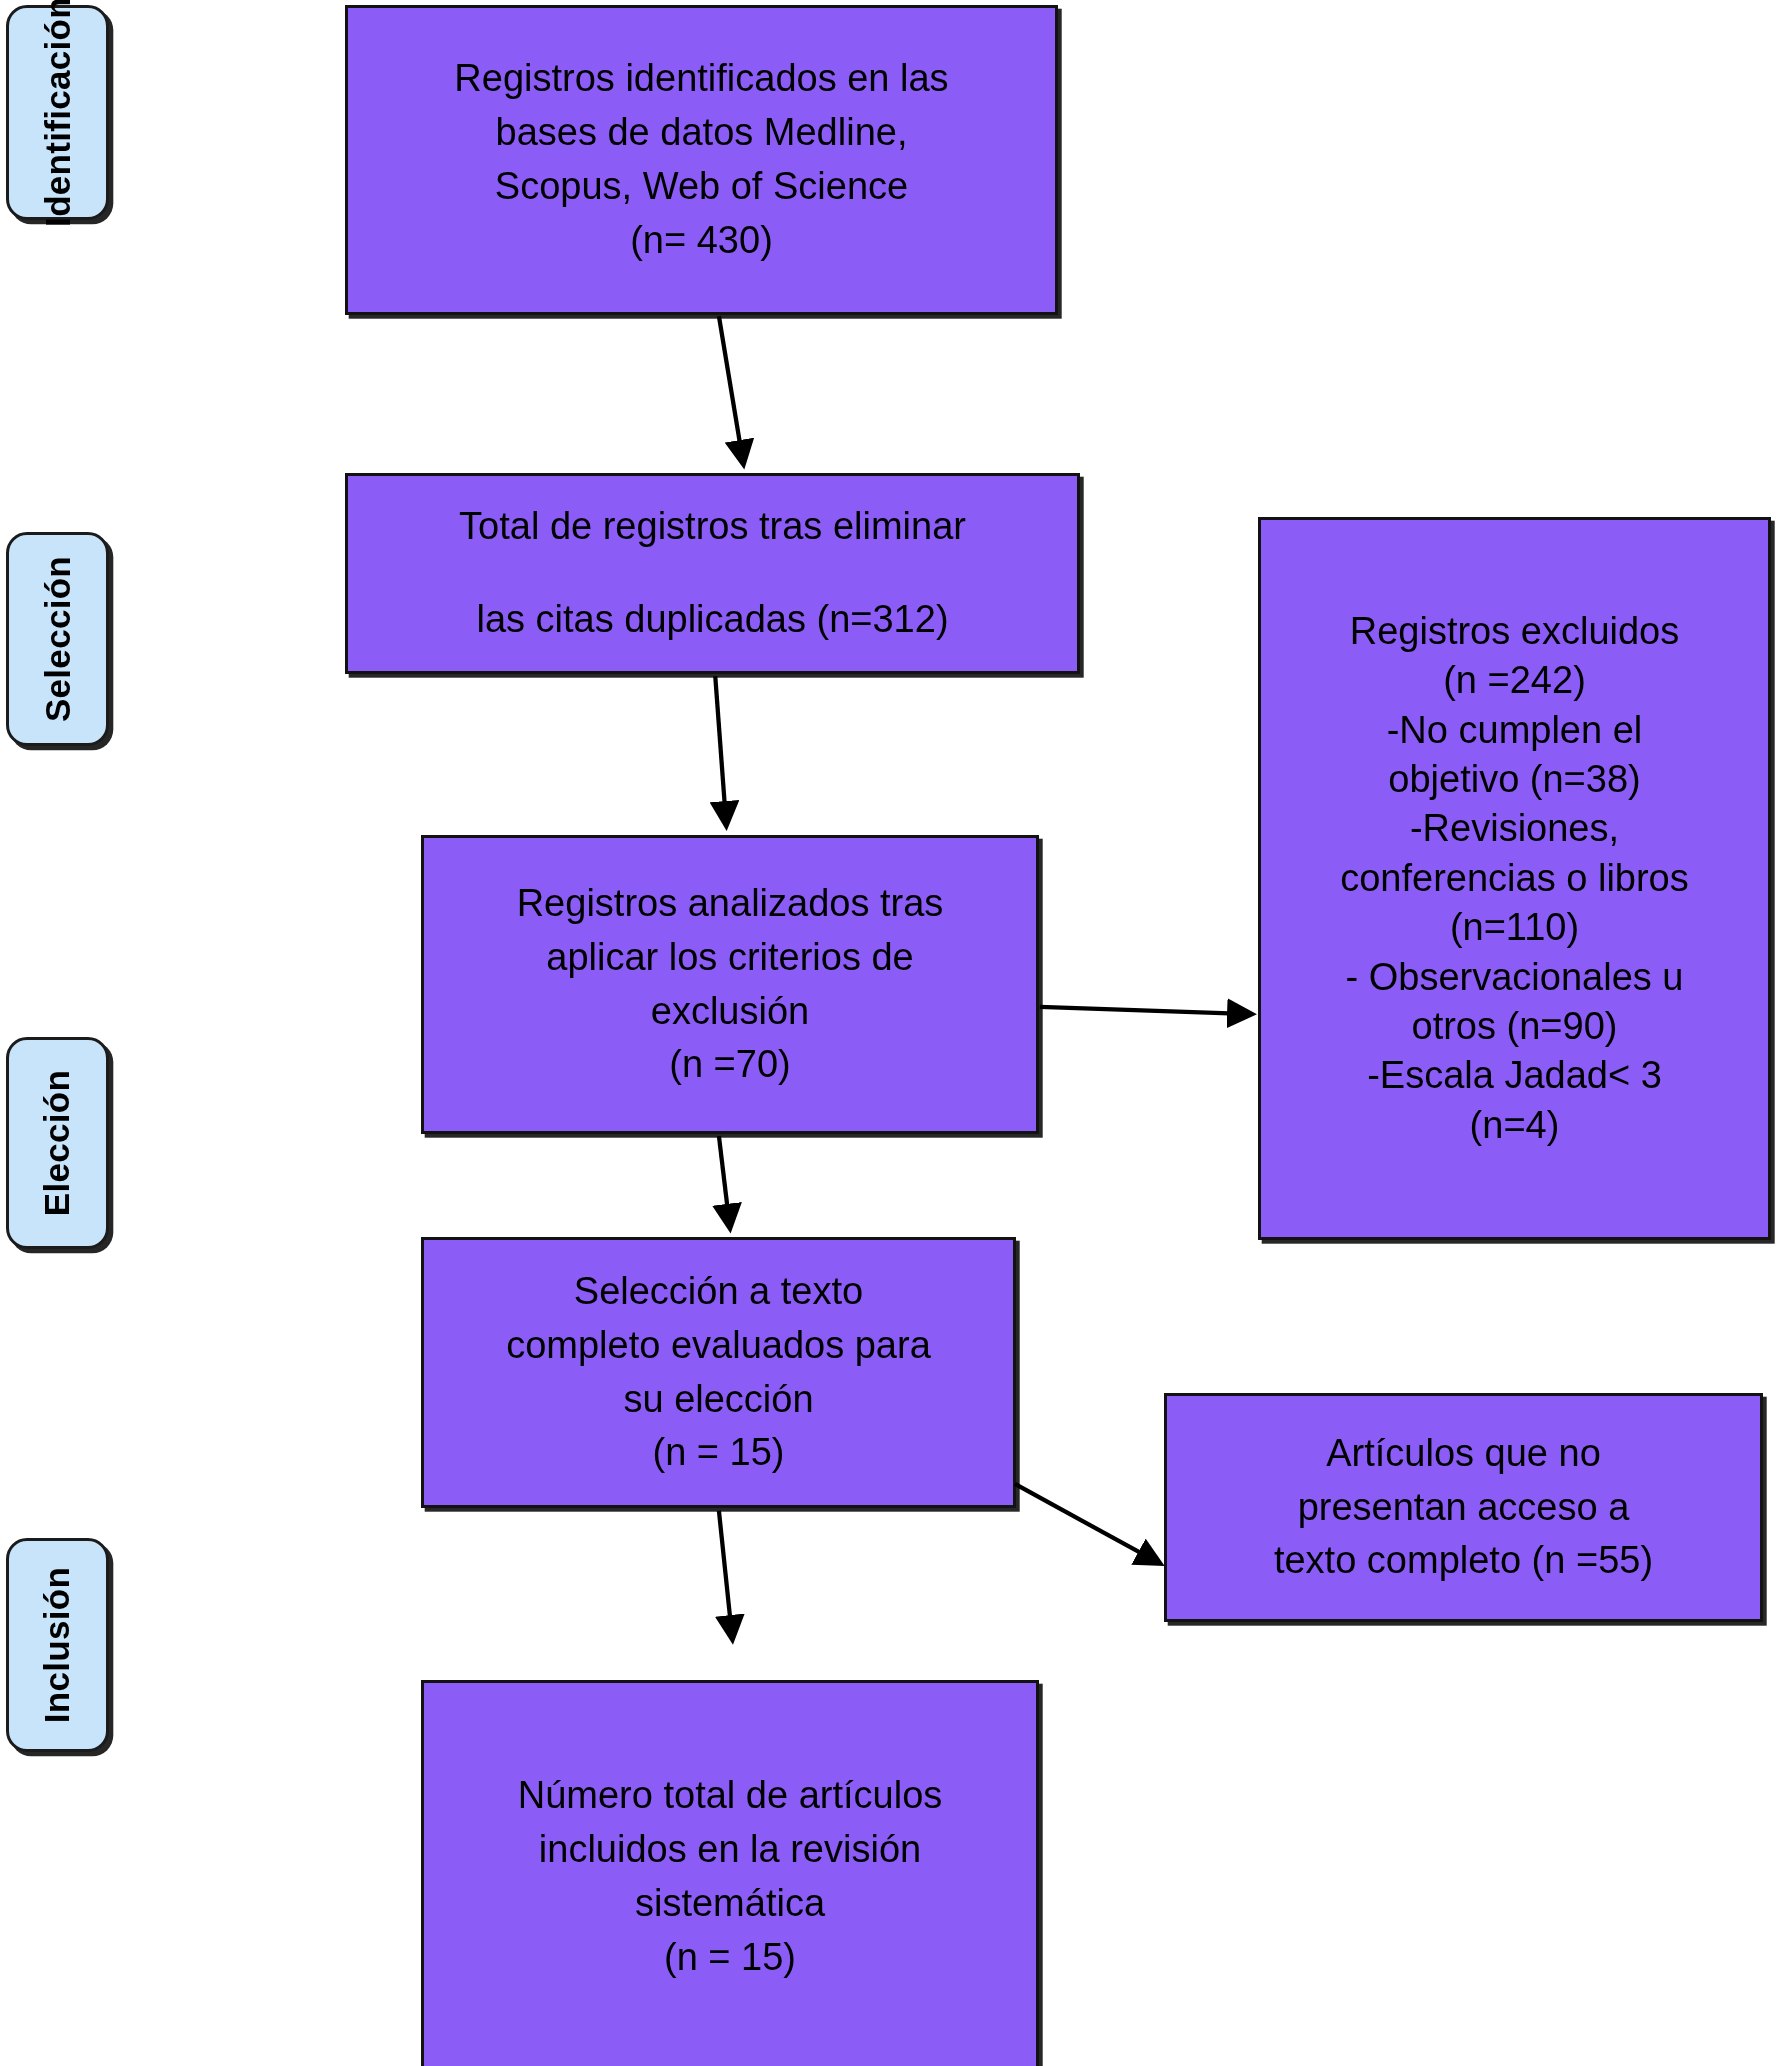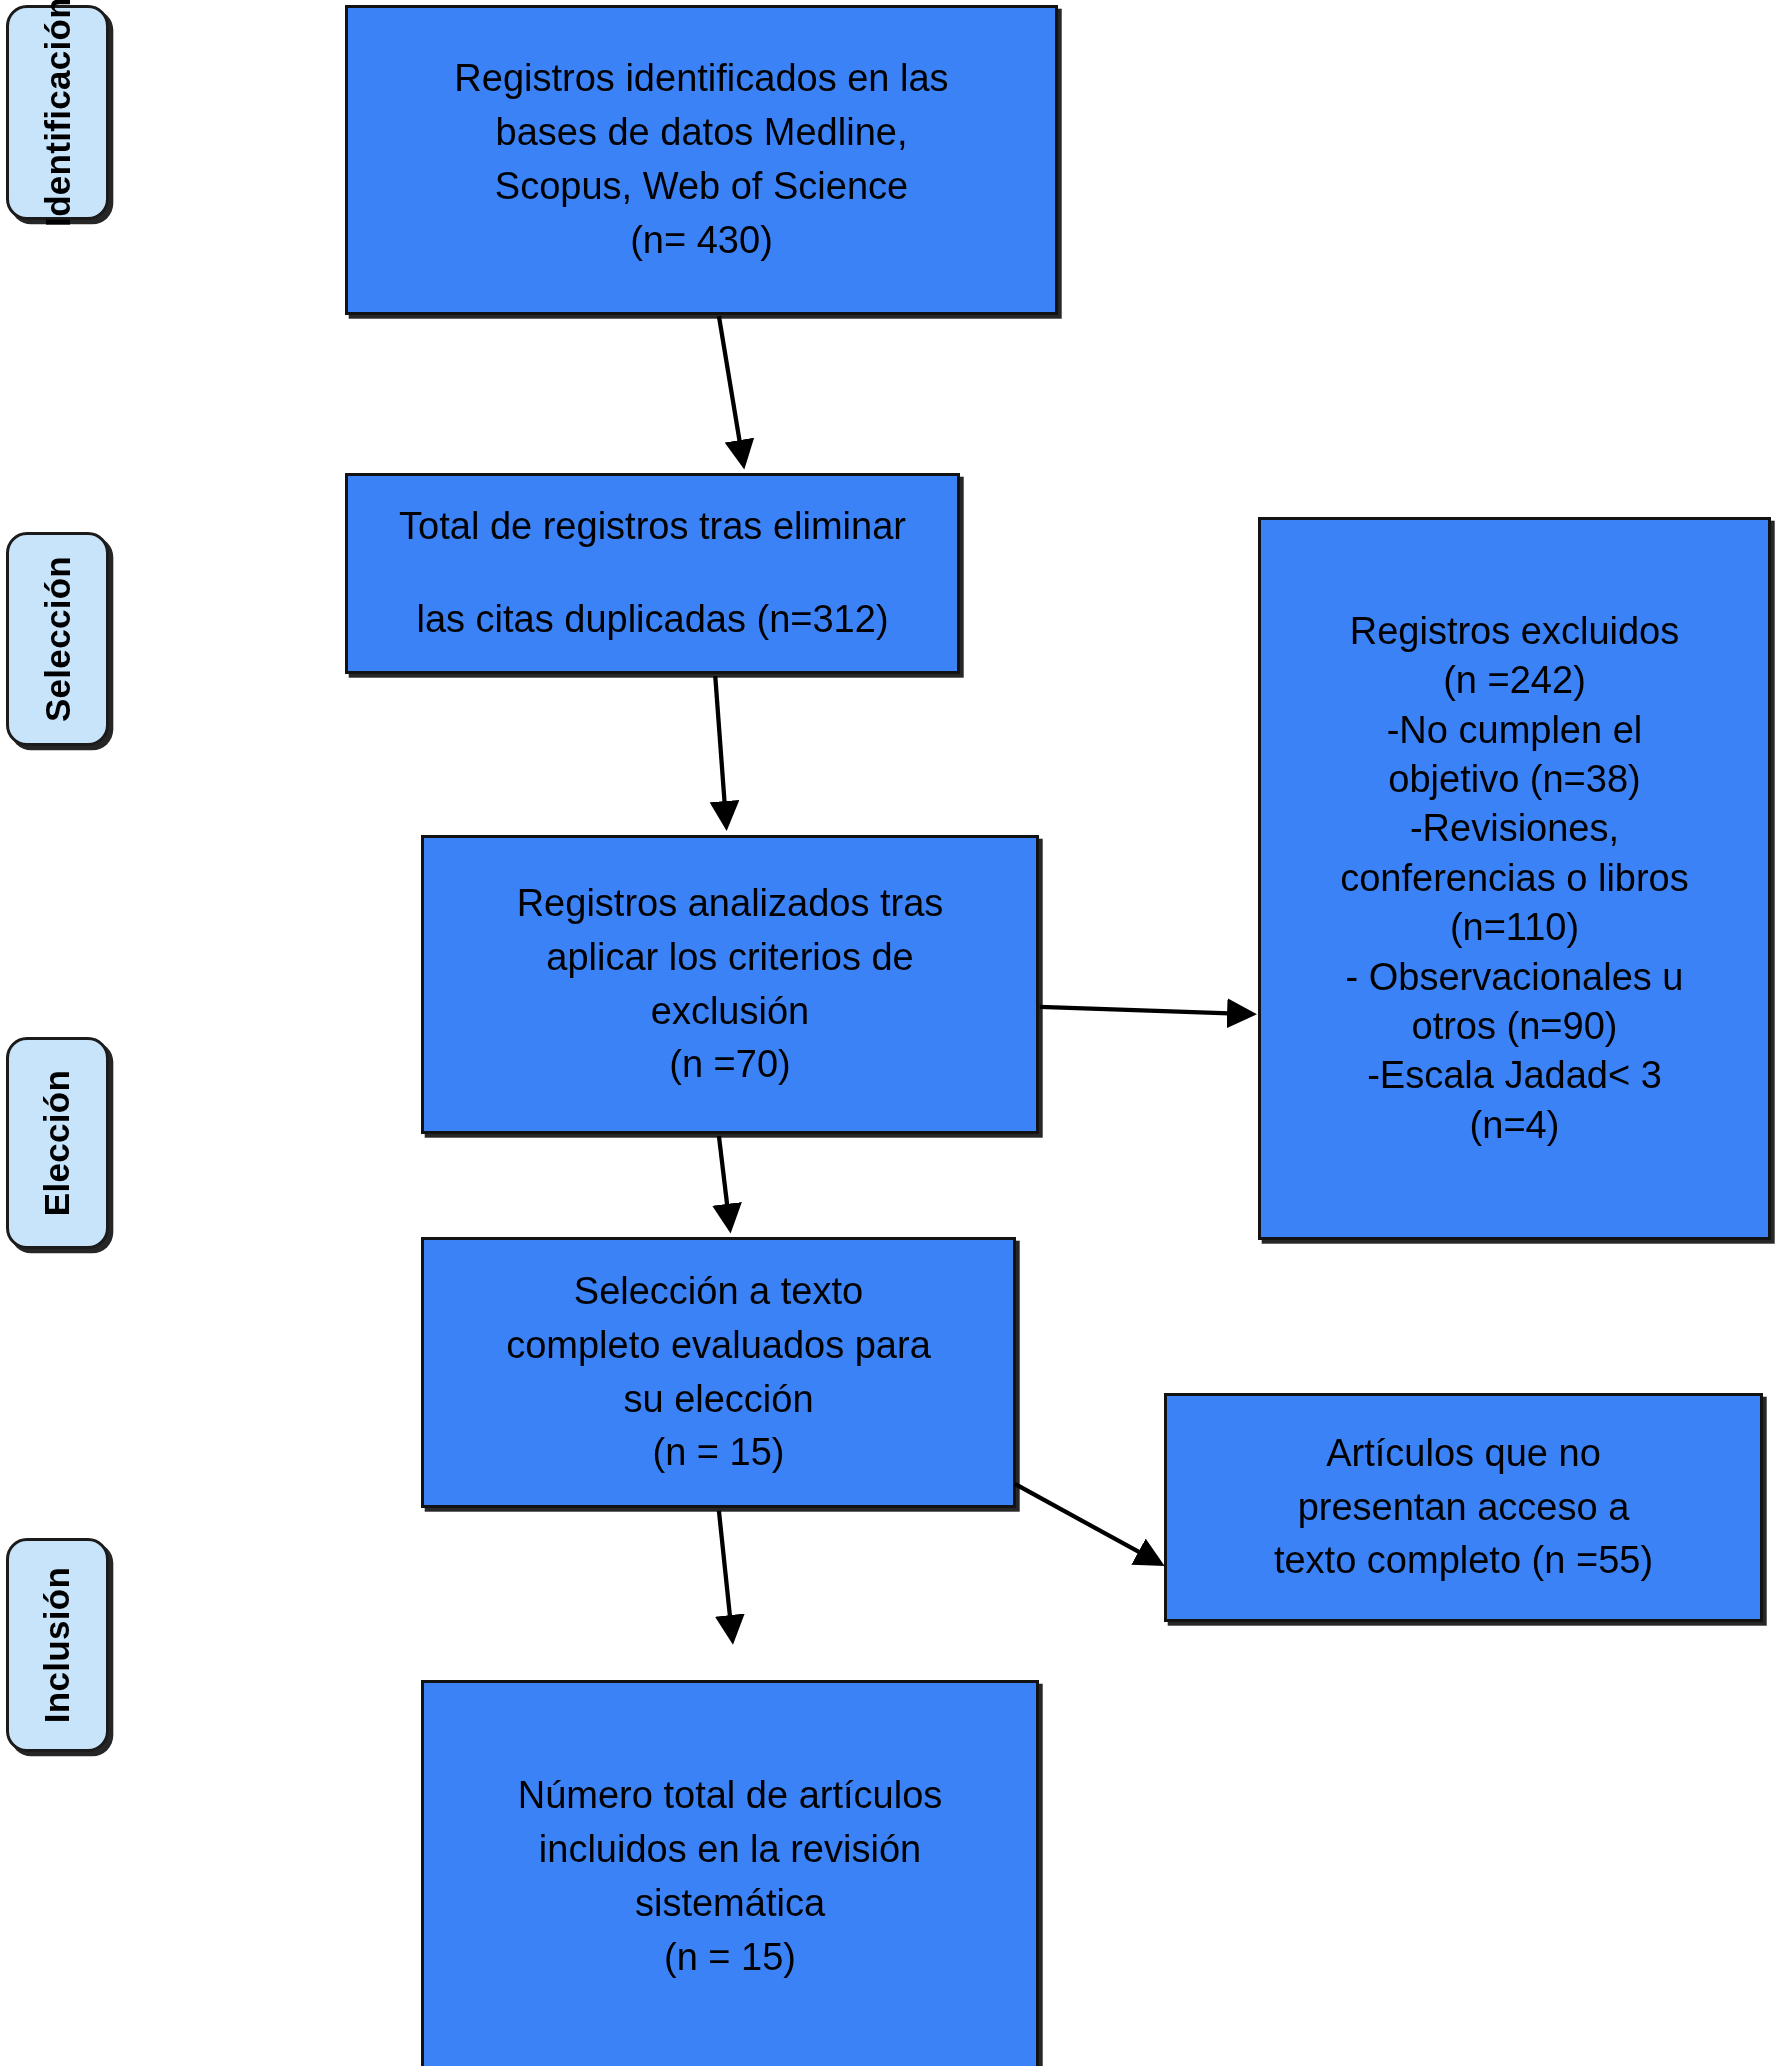--- a/index.html
+++ b/index.html
@@ -25,21 +25,21 @@
     white-space:nowrap;
     font-weight:bold;
     font-size:35px;
     color:#000;
     letter-spacing:0.3px;
   }
 
   
   .node{
     position:absolute;
-    background:#3b82f6;
+    background:#8b5cf6;
     border:3.7px solid #121212;
     box-sizing:border-box;
     display:flex;flex-direction:column;
     align-items:center;justify-content:center;
     padding:8.5px 12.2px;
     box-shadow:3.7px 3.7px 0 0 rgba(15,15,15,0.9);
   }
   .node .ln{
     display:block;
     width:100%;
@@ -75,21 +75,21 @@
     <span class="vtext">Inclusión</span>
   </div>
 
   <div class="node" style="left:345px;top:4.9px;width:713px;height:310px;">
     <span class="ln">Registros identificados en las</span>
     <span class="ln">bases de datos Medline,</span>
     <span class="ln">Scopus, Web of Science</span>
     <span class="ln">(n= 430)</span>
   </div>
 
-  <div class="node" style="left:345px;top:473px;width:615px;height:201px;gap:39px;">
+  <div class="node" style="left:345px;top:473px;width:735px;height:201px;gap:39px;">
     <span class="ln">Total de registros tras eliminar</span>
     <span class="ln">las citas duplicadas (n=312)</span>
   </div>
 
   <div class="node" style="left:421px;top:835px;width:618px;height:299px;">
     <span class="ln">Registros analizados tras</span>
     <span class="ln">aplicar los criterios de</span>
     <span class="ln">exclusión</span>
     <span class="ln">(n =70)</span>
   </div>

